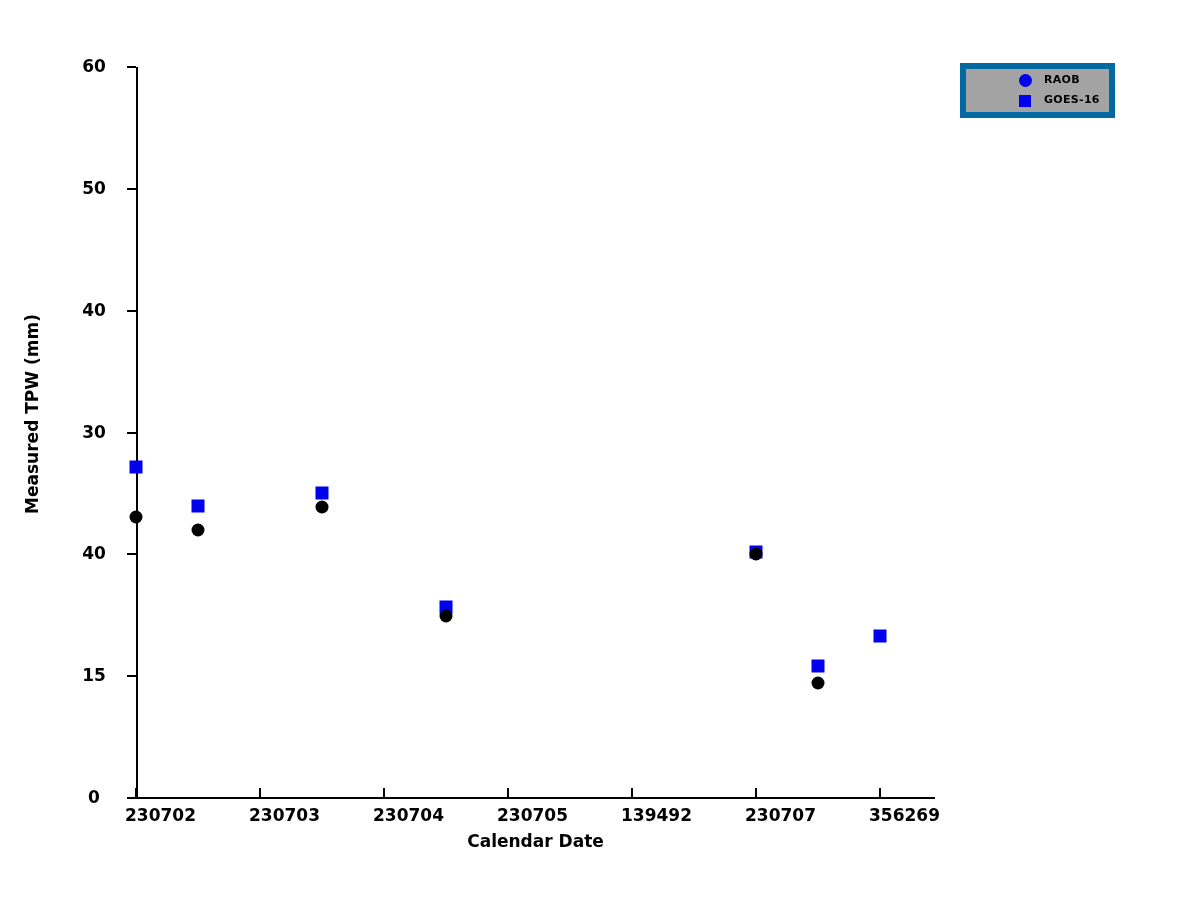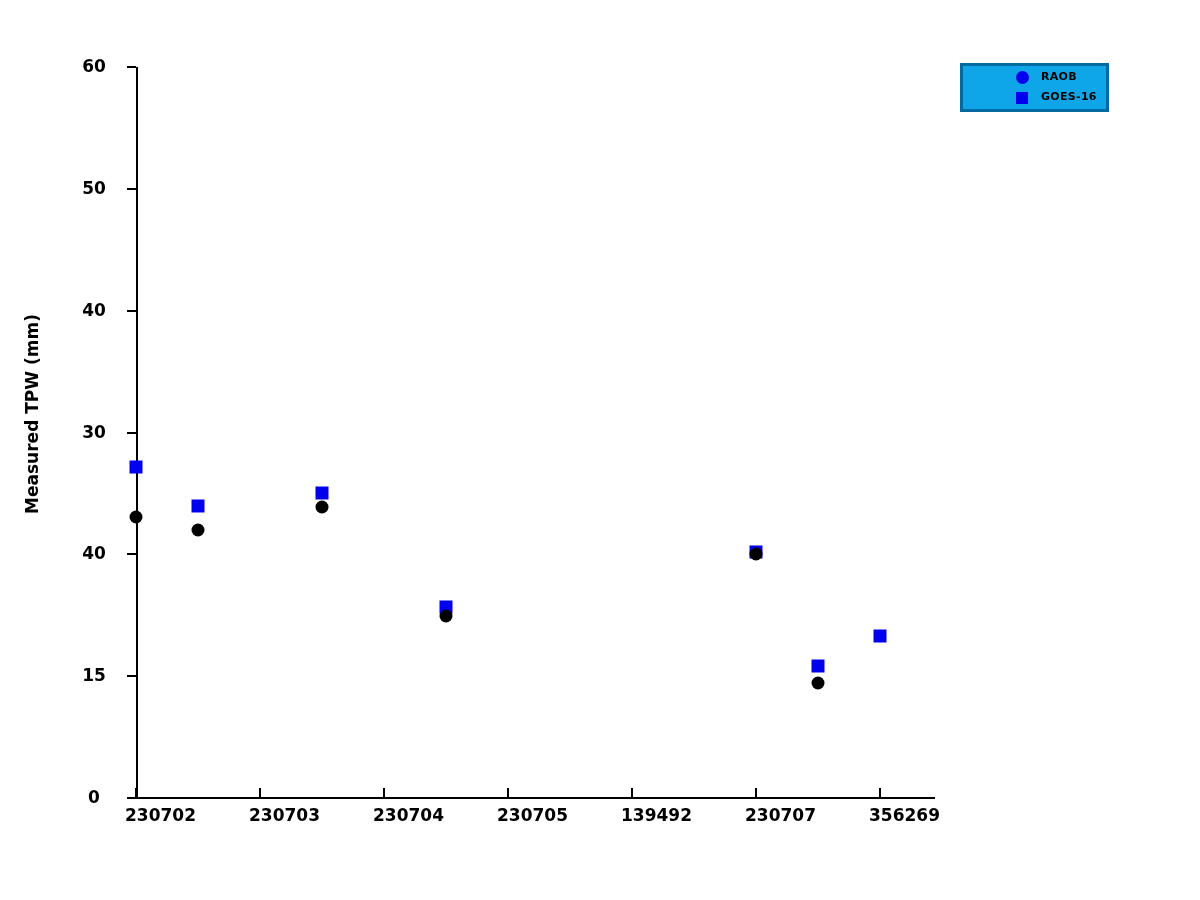--- a/index.html
+++ b/index.html
@@ -121,22 +121,22 @@
     width: 13px;
     height: 13px;
   }
   
   #legend {
     position: absolute;
     left: 960px;
     top: 63px;
     width: 143px;
     height: 43px;
-    border: 3px solid #0369a1;
-    background: #0ea5e9;
+    border: 6px solid #0369a1;
+    background: #a3a3a3;
   }
   .legend-row {
     position: absolute;
     height: 20px;
     left: 0;
     width: 143px;
   }
   .legend-marker {
     position: absolute;
     left: 53px;
@@ -216,20 +216,21 @@
         <div class="pt pt-square" title="GOES-16 230708: 13.3" style="left: 744px; top: 568.962px; background: rgb(0, 0, 238);"></div>
         <div class="pt pt-circle" title="RAOB 230702: 23.1" style="left: 0px; top: 449.565px; background: rgb(0, 0, 0);"></div>
         <div class="pt pt-circle" title="RAOB 230702.5: 22" style="left: 62px; top: 462.967px; background: rgb(0, 0, 0);"></div>
         <div class="pt pt-circle" title="RAOB 230703.5: 23.9" style="left: 186px; top: 439.818px; background: rgb(0, 0, 0);"></div>
         <div class="pt pt-circle" title="RAOB 230704.5: 14.9" style="left: 310px; top: 549.468px; background: rgb(0, 0, 0);"></div>
         <div class="pt pt-circle" title="RAOB 230707: 20" style="left: 620px; top: 487.333px; background: rgb(0, 0, 0);"></div>
         <div class="pt pt-circle" title="RAOB 230707.5: 9.4" style="left: 682px; top: 616.477px; background: rgb(0, 0, 0);"></div>
       </div>
   </div>
 
+  <div id="xlabel">Calendar Date</div>
 
   <div id="ylabel">Measured TPW (mm)</div>
 
   <div id="legend">
       <div class="legend-row" style="top: 2px;">
         <div class="legend-marker circle" style="background: rgb(0, 0, 238);"></div>
         <div class="legend-text">RAOB</div>
       </div>
       <div class="legend-row" style="top: 22px;">
         <div class="legend-marker square" style="background: rgb(0, 0, 238);"></div>

